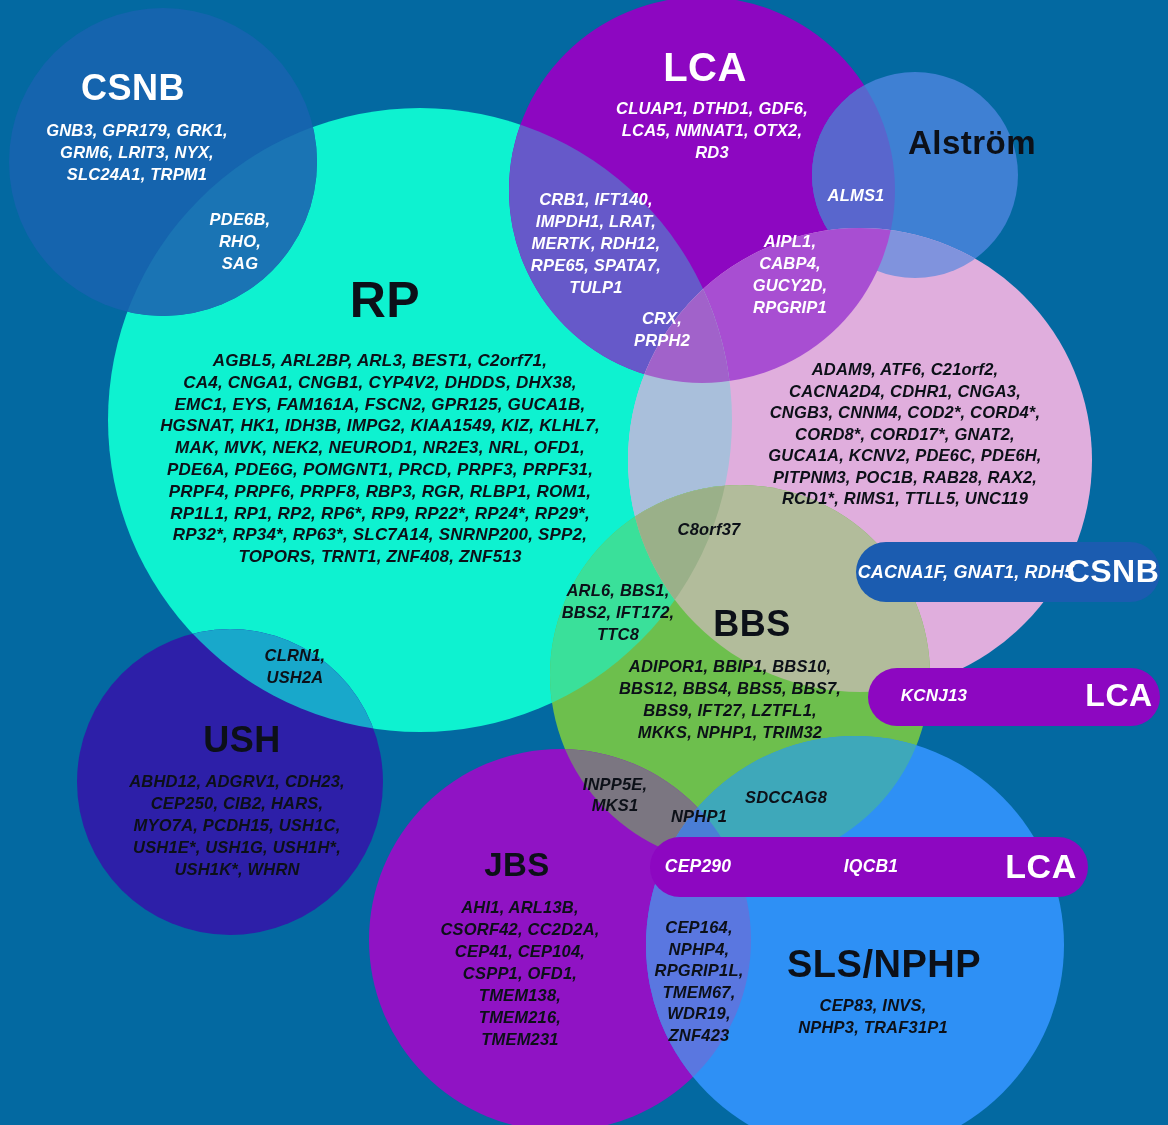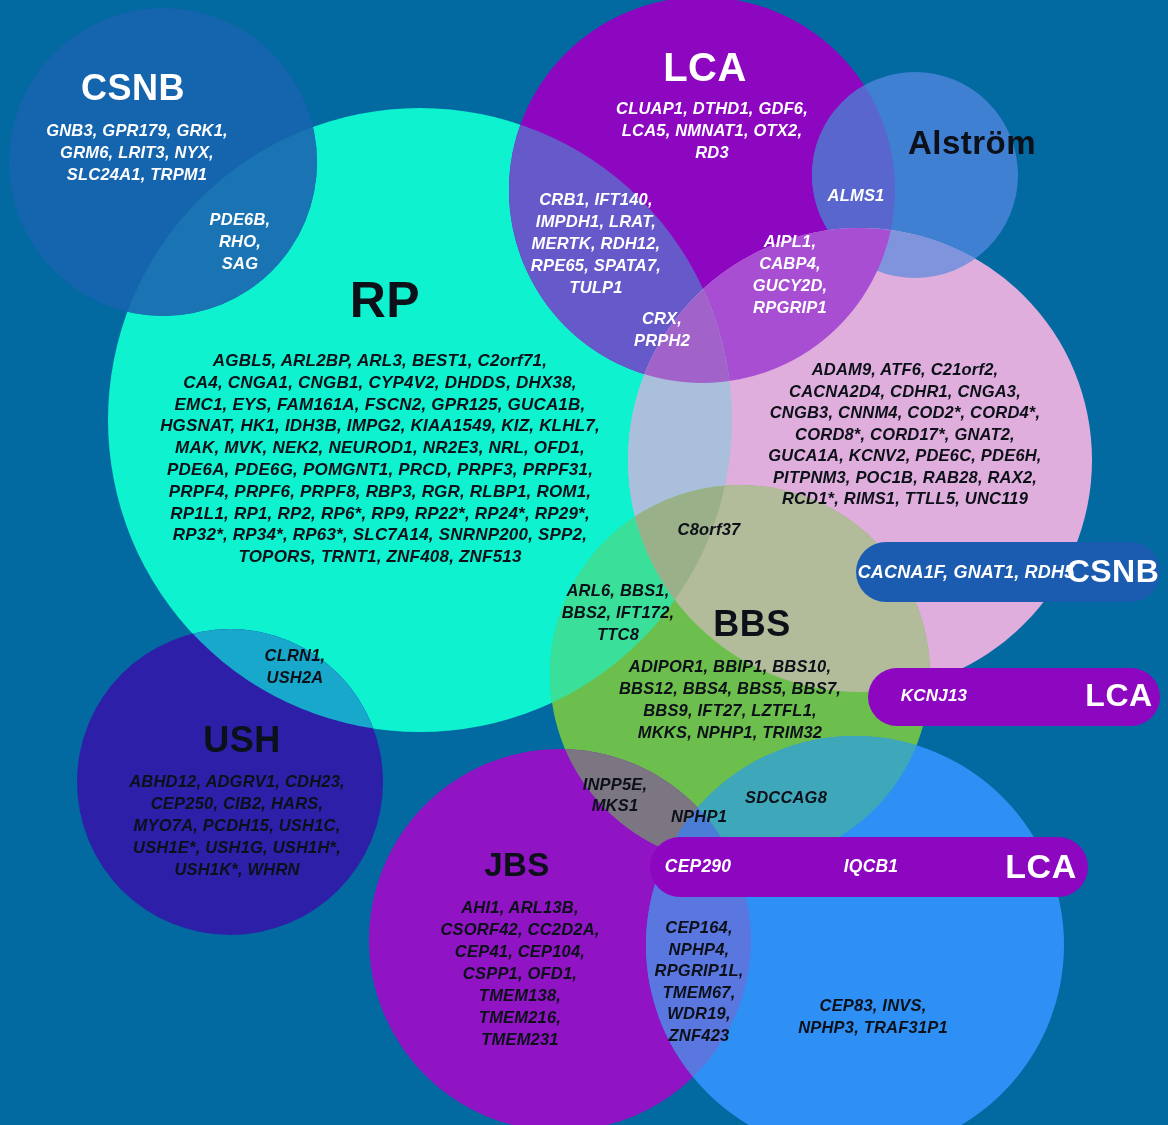--- a/index.html
+++ b/index.html
@@ -156,20 +156,21 @@
     <rect x="650" y="837" width="438" height="60" rx="30" fill="#8d07c1"></rect>
   </svg>
 
   <div id="t-csnb-label" class="tb lbl white">CSNB</div>
   <div id="t-rp-label" class="tb lbl">RP</div>
   <div id="t-lca-label" class="tb lbl white">LCA</div>
   <div id="t-alstrom-label" class="tb lbl">Alström</div>
   <div id="t-bbs-label" class="tb lbl">BBS</div>
   <div id="t-ush-label" class="tb lbl">USH</div>
   <div id="t-jbs-label" class="tb lbl">JBS</div>
+  <div id="t-sls-label" class="tb lbl">SLS/NPHP</div>
 
   <div id="t-csnb-genes" class="tb gen white">GNB3, GPR179, GRK1,
 GRM6, LRIT3, NYX,
 SLC24A1, TRPM1</div>
   <div id="t-rp-genes" class="tb gen">AGBL5, ARL2BP, ARL3, BEST1, C2orf71,
 CA4, CNGA1, CNGB1, CYP4V2, DHDDS, DHX38,
 EMC1, EYS, FAM161A, FSCN2, GPR125, GUCA1B,
 HGSNAT, HK1, IDH3B, IMPG2, KIAA1549, KIZ, KLHL7,
 MAK, MVK, NEK2, NEUROD1, NR2E3, NRL, OFD1,
 PDE6A, PDE6G, POMGNT1, PRCD, PRPF3, PRPF31,

